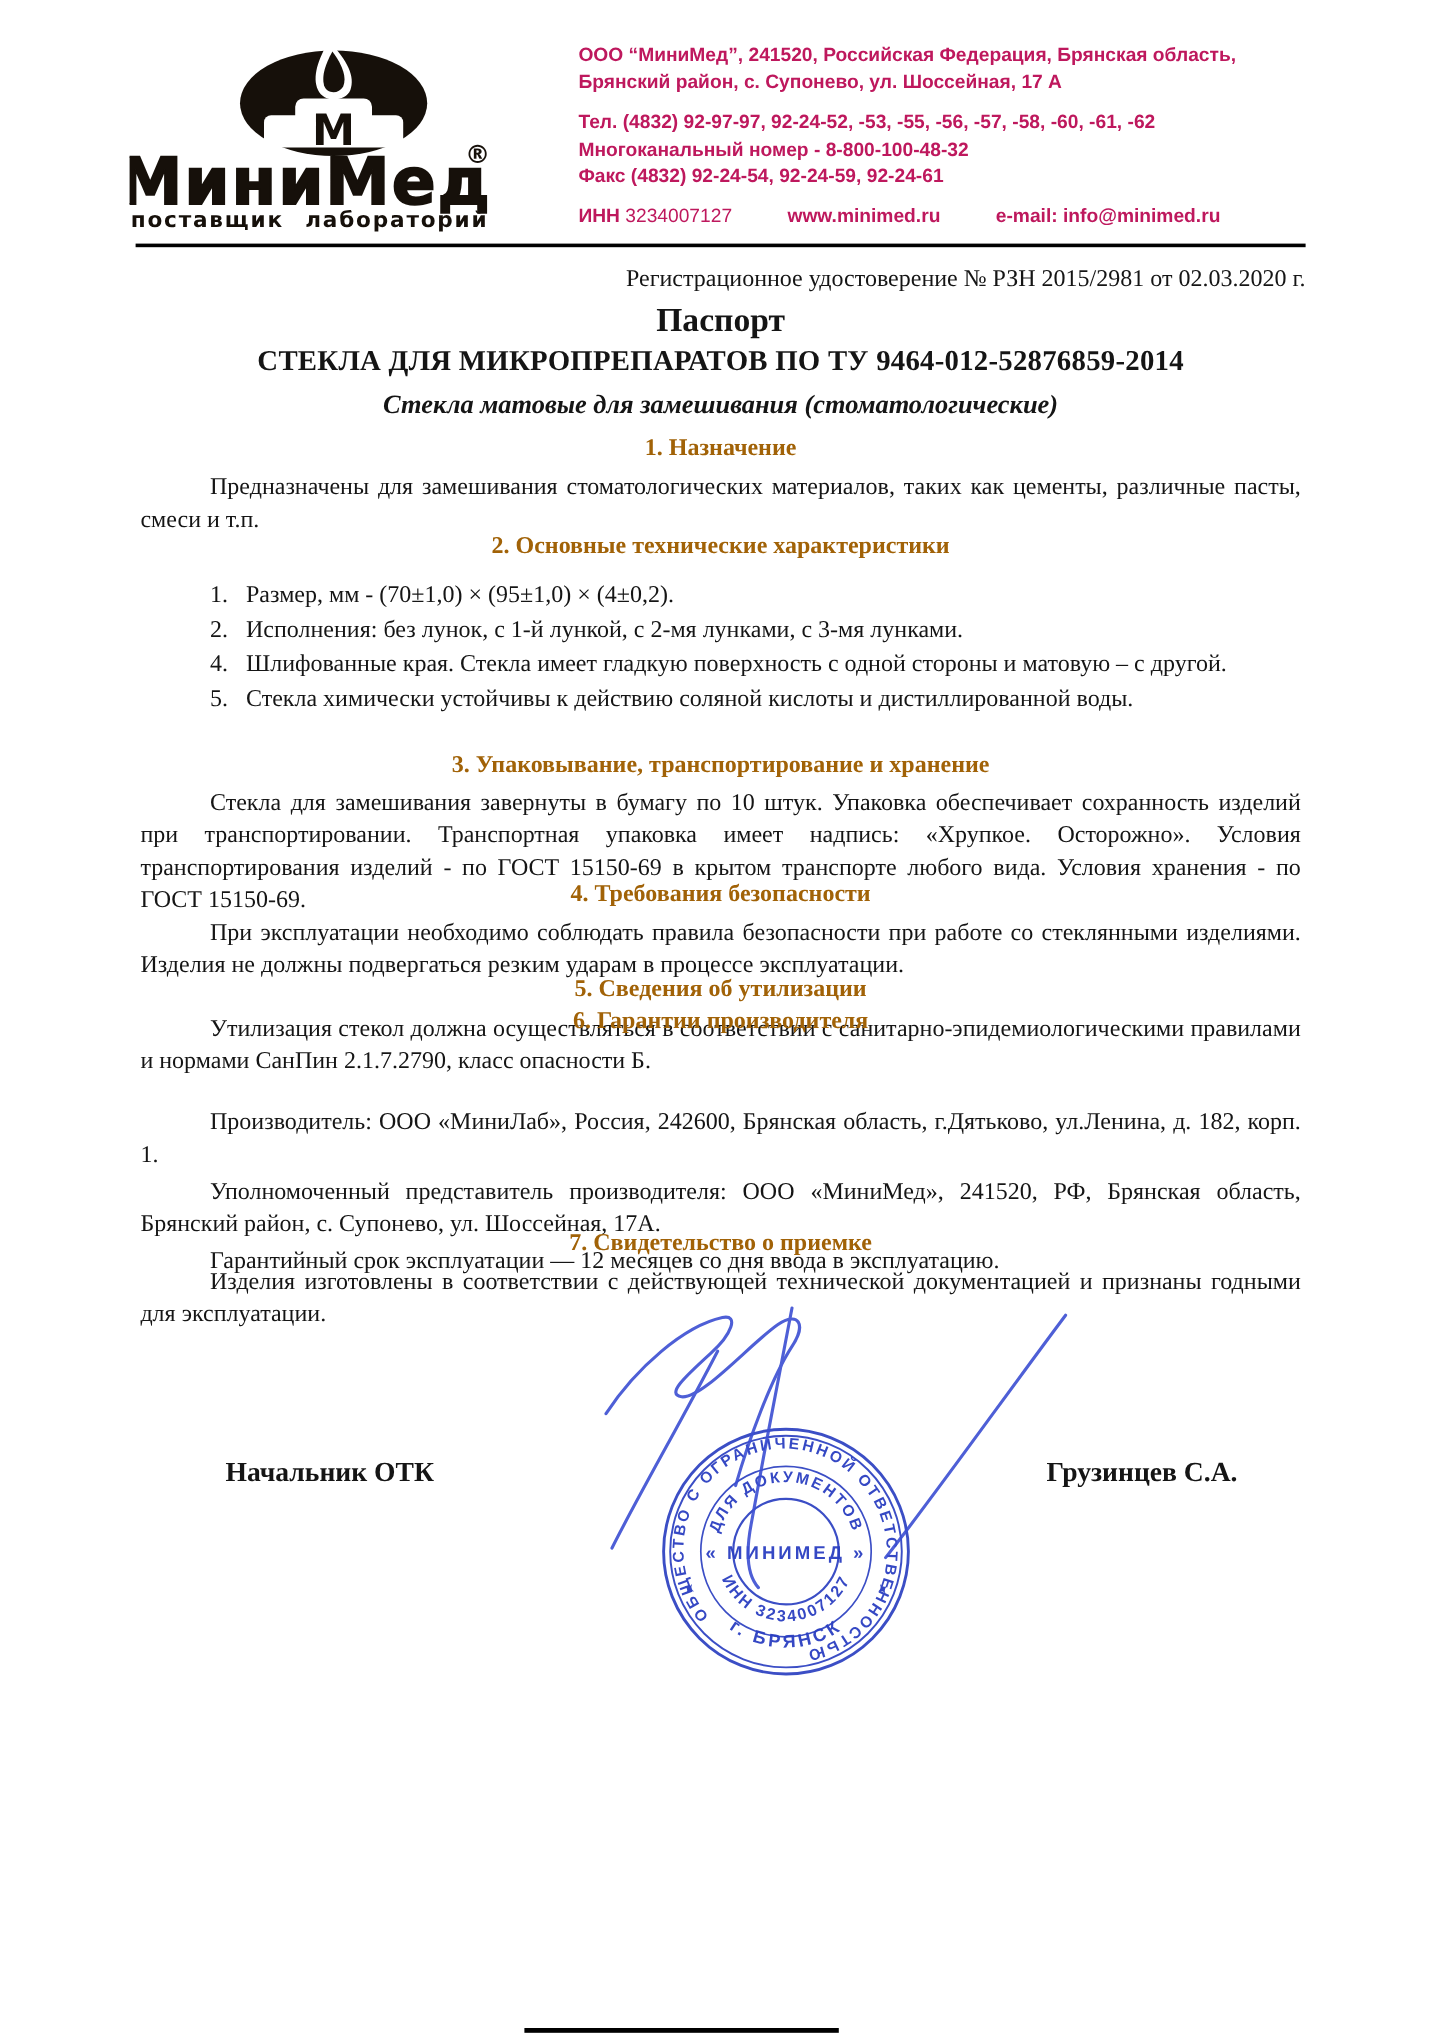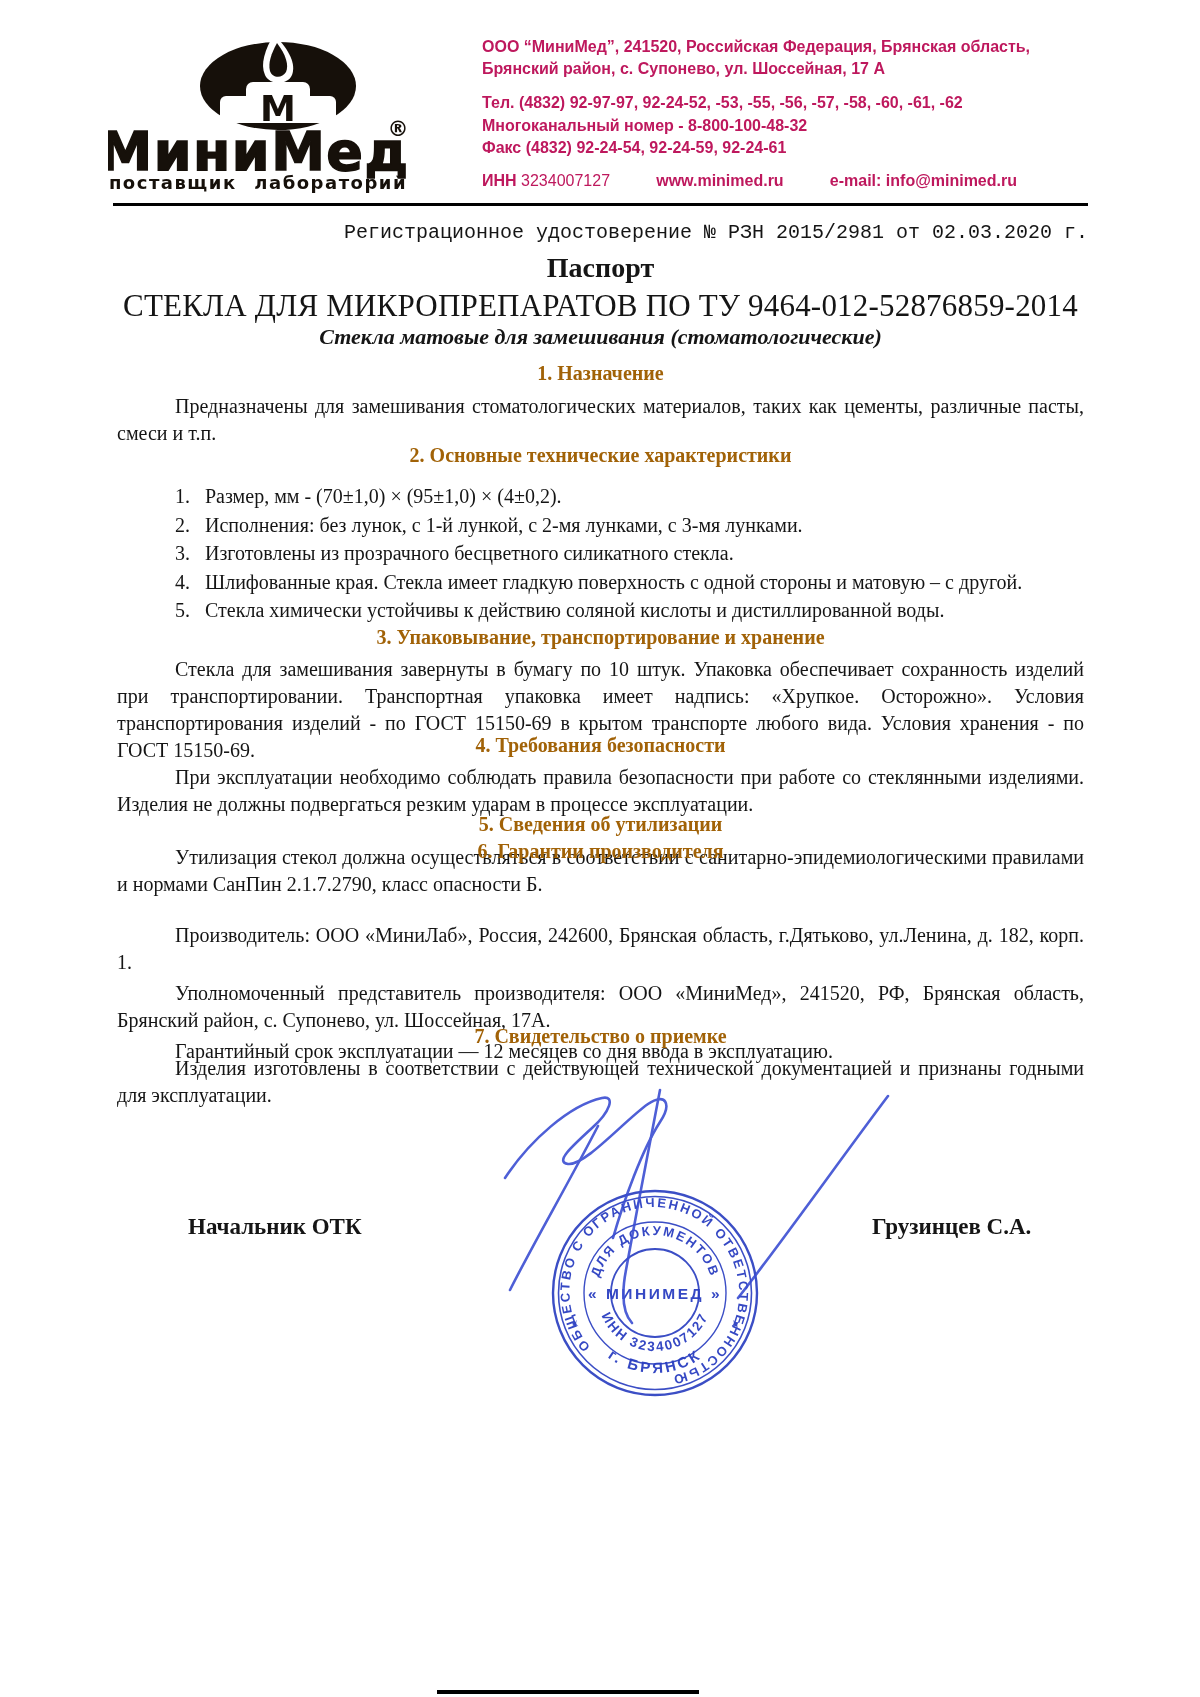--- a/index.html
+++ b/index.html
@@ -14,21 +14,21 @@
   .inn-row{margin-top:12px;width:535px;display:flex;justify-content:space-between;
            align-items:baseline;font-size:16px;}
   .inn-pair span.v{font-weight:normal;}
 
   .rule{background:#000;}
 
   
   .reg-line{width:975px;text-align:right;font-size:20px;}
   .c{width:975px;text-align:center;}
   .doc-type{font-size:28px;font-weight:bold;}
-  .doc-title{font-size:31px;font-weight:normal;letter-spacing:.2px;}
+  .doc-title{font-size:24px;font-weight:bold;letter-spacing:.2px;}
   .doc-subtitle{font-size:22px;font-weight:bold;font-style:italic;}
   .sec-h{font-size:20px;font-weight:bold;color:#a16207;}
   .para{width:975px;font-size:20px;line-height:27px;text-align:justify;}
   .para p{margin:4px;text-indent:58px;}
   .speclist{width:975px;font-size:20px;}
   .speclist .li{padding-left:62px;line-height:28.5px;}
   .speclist .num{display:inline-block;width:30px;}
 
   .signoff{font-size:23px;font-weight:bold;}
 
@@ -61,36 +61,35 @@
   </div>
   <div class="inn-row">
     <span class="inn-pair"><span>ИНН</span>&nbsp;<span class="v">3234007127</span></span>
     <span>www.minimed.ru</span>
     <span>e-mail: info@minimed.ru</span>
   </div>
 </div>
 
 <div class="abs rule" style="left:113px;top:203px;width:975px;height:3px;"></div>
 
-<div class="abs reg-line" style="left:113px;top:221px;font-family:Liberation Mono, monospace;">Регистрационное удостоверение № РЗН 2015/2981 от 02.03.2020 г.</div>
+<div class="abs reg-line" style="left:113px;top:221px;">Регистрационное удостоверение № РЗН 2015/2981 от 02.03.2020 г.</div>
 
 <div class="abs c doc-type" style="left:113px;top:252px;">Паспорт</div>
 <div class="abs c doc-title" style="left:113px;top:288px;">СТЕКЛА ДЛЯ МИКРОПРЕПАРАТОВ ПО ТУ 9464-012-52876859-2014</div>
 <div class="abs c doc-subtitle" style="left:113px;top:324px;">Стекла матовые для замешивания (стоматологические)</div>
 
 <div class="abs c sec-h" style="left:113px;top:362px;">1. Назначение</div>
 <div class="abs para" style="left:113px;top:389px;">
   <p>Предназначены для замешивания стоматологических материалов, таких как цементы, различные пасты, смеси и т.п.</p>
 </div>
 
 <div class="abs c sec-h" style="left:113px;top:444px;">2. Основные технические характеристики</div>
 <div class="abs speclist" style="left:113px;top:482px;">
   <div class="li"><span class="num">1.</span><span>Размер, мм - (70±1,0) × (95±1,0) × (4±0,2).</span></div>
   <div class="li"><span class="num">2.</span><span>Исполнения: без лунок, с 1-й лункой, с 2-мя лунками, с 3-мя лунками.</span></div>
-  <div class="li"><span class="num">3.</span><span>Изготовлены из прозрачного бесцветного силикатного стекла.</span></div>
   <div class="li"><span class="num">4.</span><span>Шлифованные края. Стекла имеет гладкую поверхность с одной стороны и матовую – с другой.</span></div>
   <div class="li"><span class="num">5.</span><span>Стекла химически устойчивы к действию соляной кислоты и дистиллированной воды.</span></div>
 </div>
 
 <div class="abs c sec-h" style="left:113px;top:626px;">3. Упаковывание, транспортирование и хранение</div>
 <div class="abs para" style="left:113px;top:652px;">
   <p>Стекла для замешивания завернуты в бумагу по 10 штук. Упаковка обеспечивает сохранность изделий при транспортировании. Транспортная упаковка имеет надпись: «Хрупкое. Осторожно». Условия транспортирования изделий - по ГОСТ 15150-69 в крытом транспорте любого вида. Условия хранения - по ГОСТ 15150-69.</p>
 </div>
 
 <div class="abs c sec-h" style="left:113px;top:734px;">4. Требования безопасности</div>

